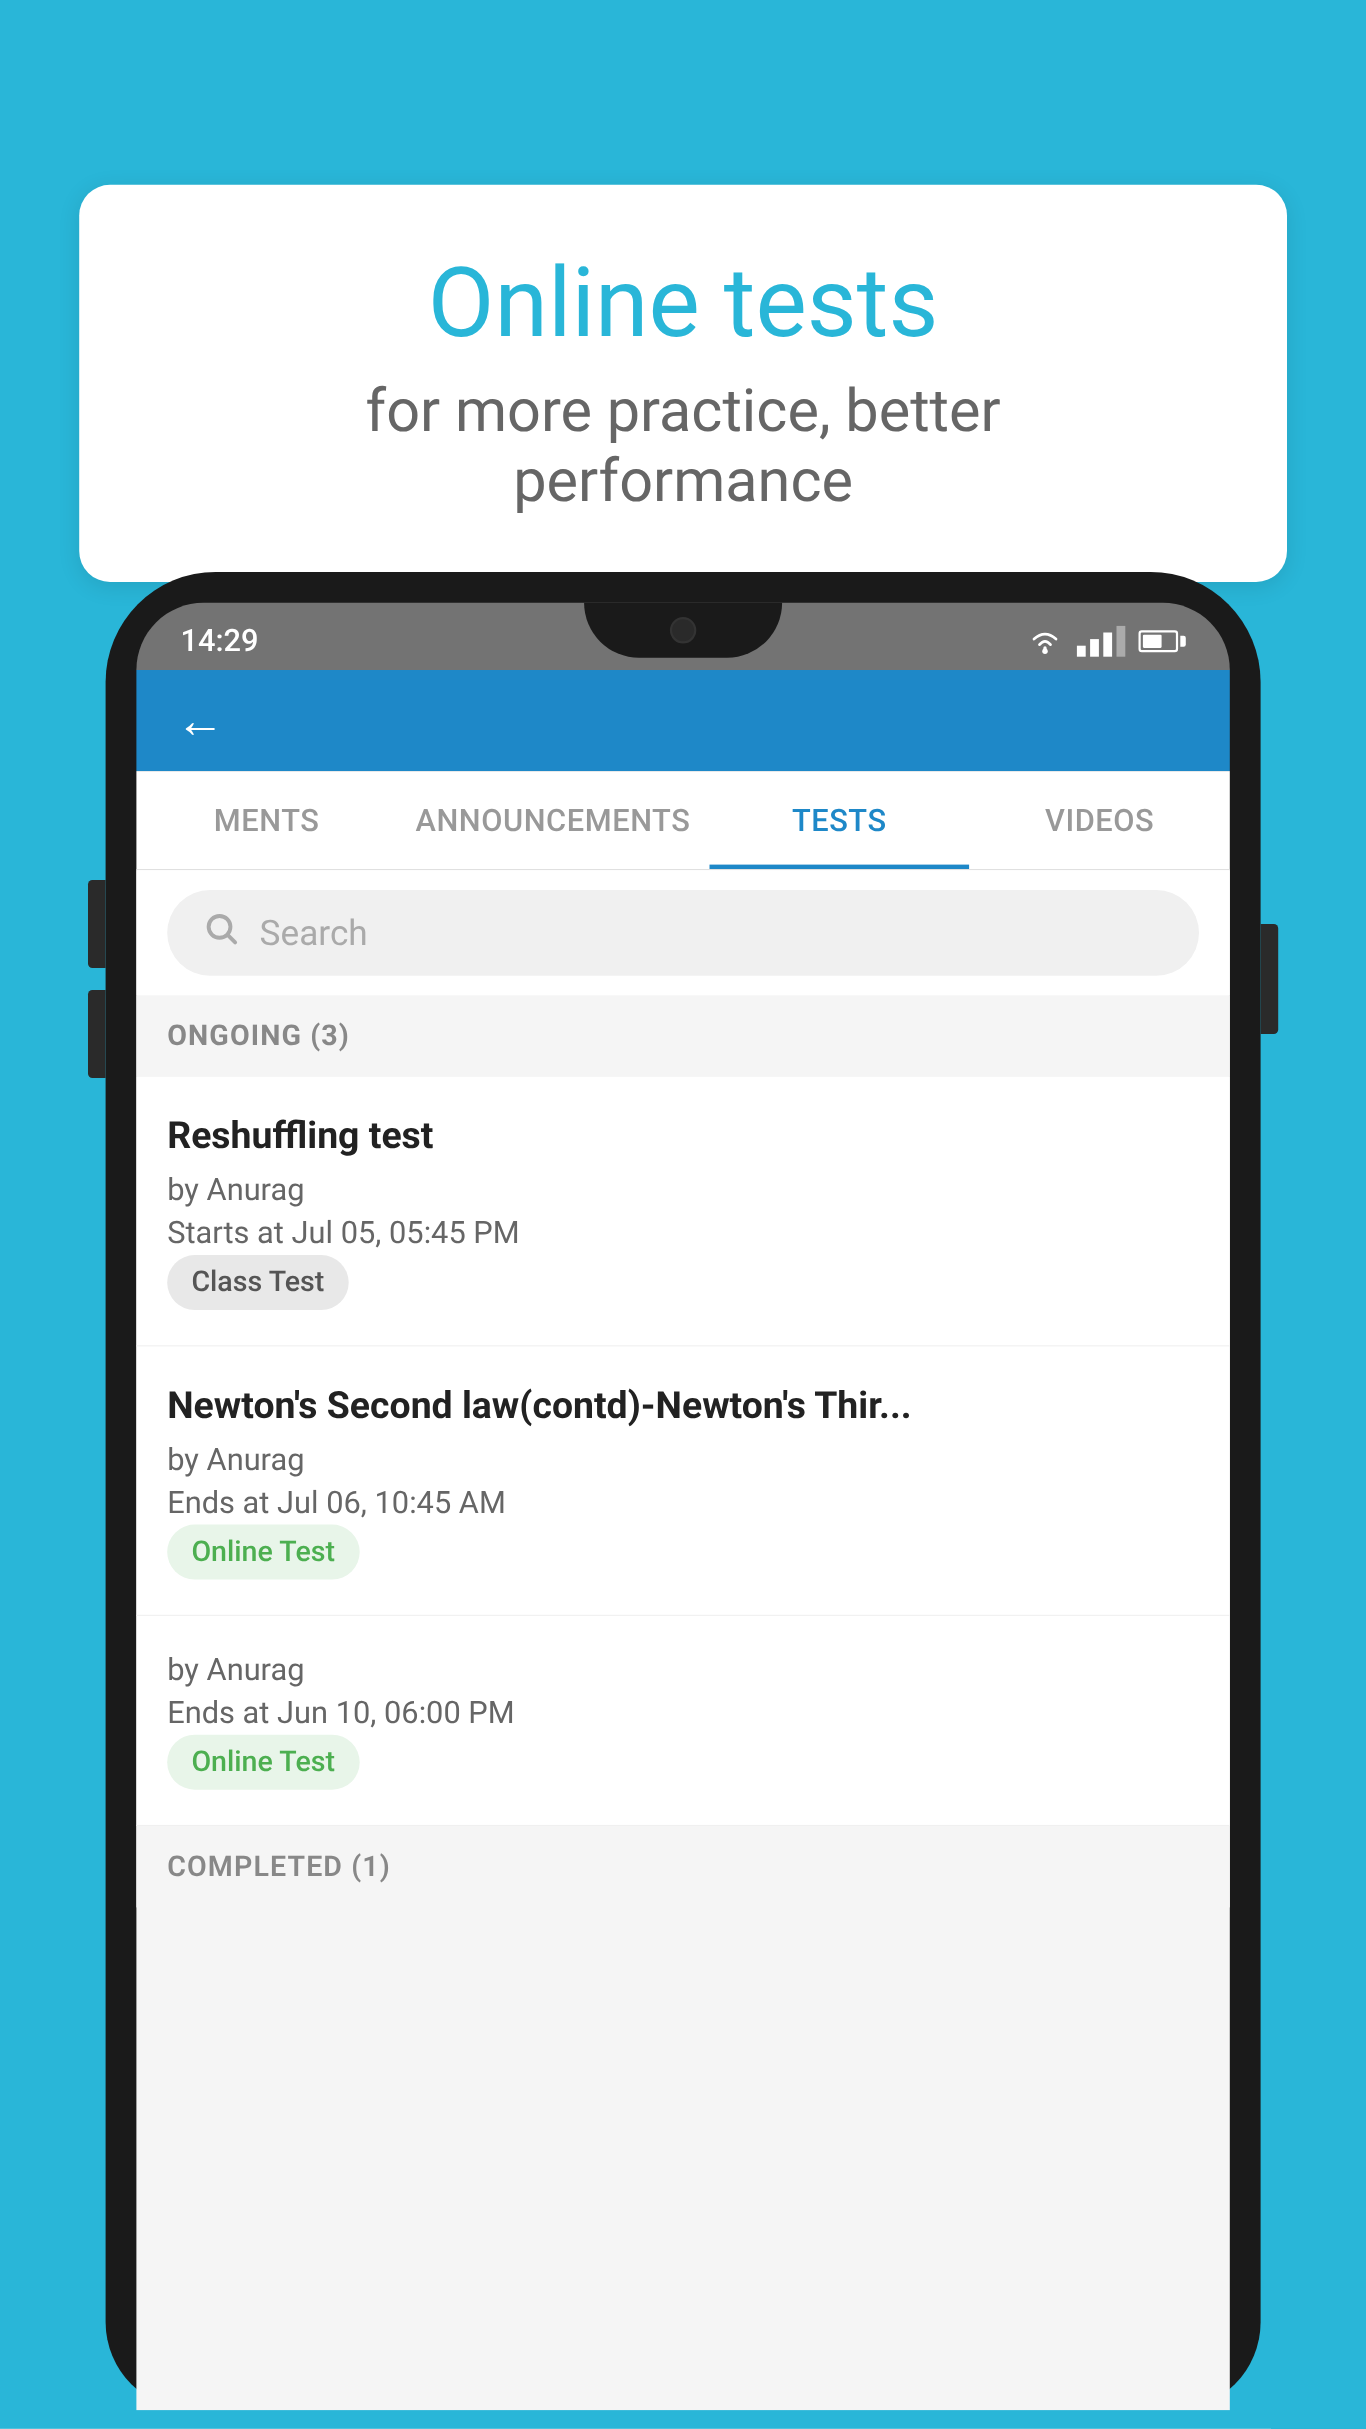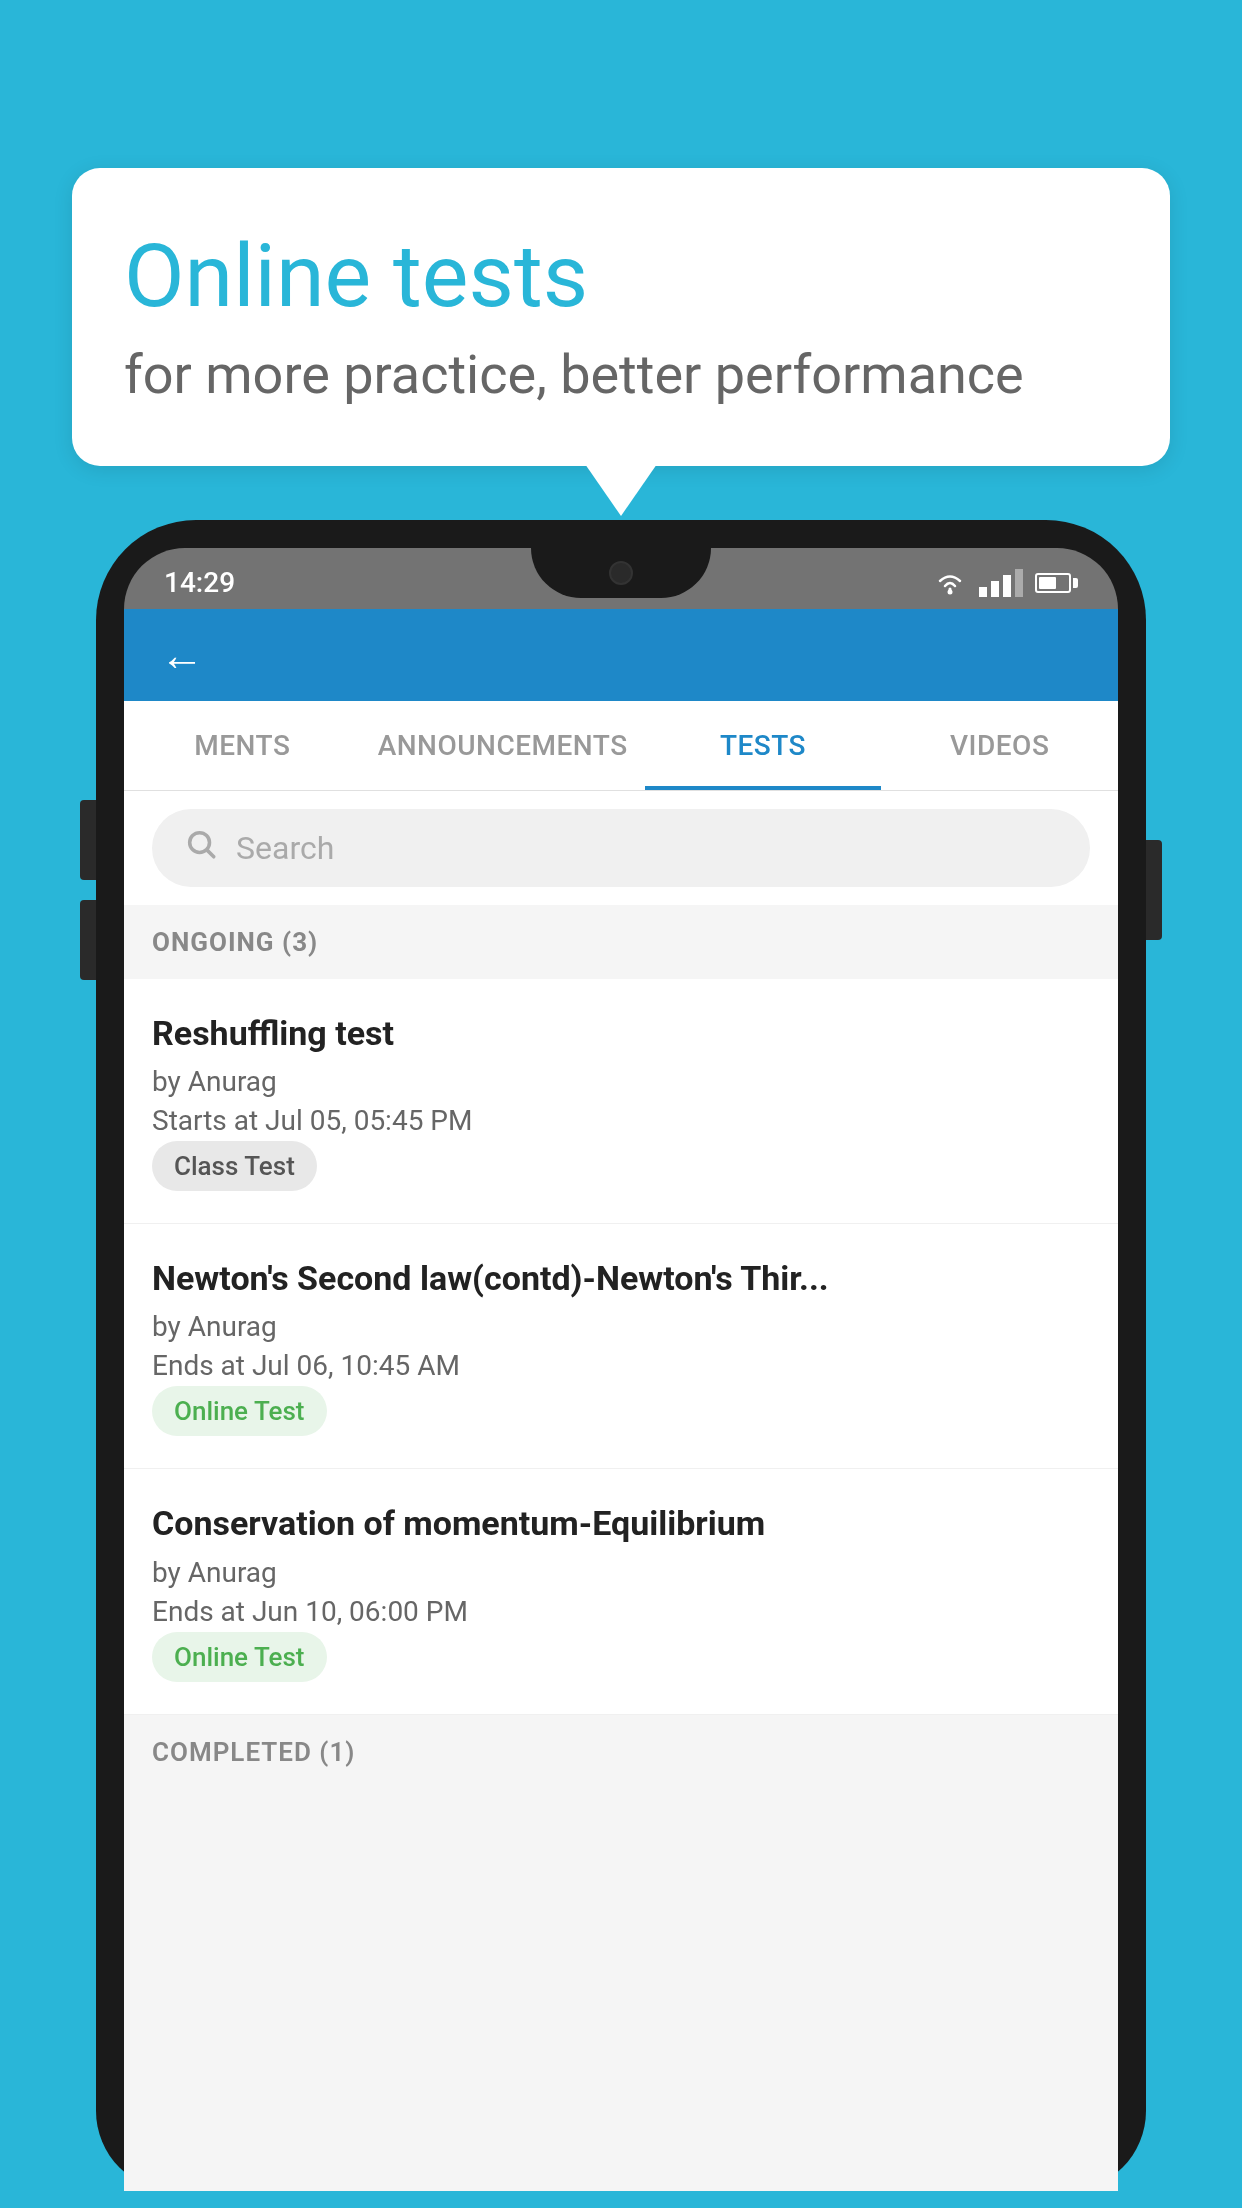--- a/index.html
+++ b/index.html
@@ -14,21 +14,22 @@
     }
 
     
     .speech-bubble {
       position: absolute;
       top: 168px;
       left: 72px;
       right: 72px;
       background: white;
       border-radius: 28px;
-      padding: 60px 52px;
+      padding: 60px 108px;
+      text-align: center;
       box-shadow: 0 4px 20px rgba(0,0,0,0.1);
     }
 
     .speech-bubble::after {
       content: '';
       position: absolute;
       bottom: -50px;
       left: 50%;
       transform: translateX(-50%);
       width: 0;
@@ -446,21 +447,20 @@
           <div class="test-info">
             <div class="test-name">Newton's Second law(contd)-Newton's Thir...</div>
             <div class="test-author">by Anurag</div>
             <div class="test-time">Ends at  Jul 06, 10:45 AM</div>
           </div>
           <div class="test-badge badge-online">Online Test</div>
         </div>
 
         <div class="test-item">
           <div class="test-info">
-            <div class="test-name">Conservation of momentum-Equilibrium</div>
             <div class="test-author">by Anurag</div>
             <div class="test-time">Ends at  Jun 10, 06:00 PM</div>
           </div>
           <div class="test-badge badge-online">Online Test</div>
         </div>
 
       </div>
 
       <div class="section-header-bottom">
         <span class="completed-label">COMPLETED (1)</span>

